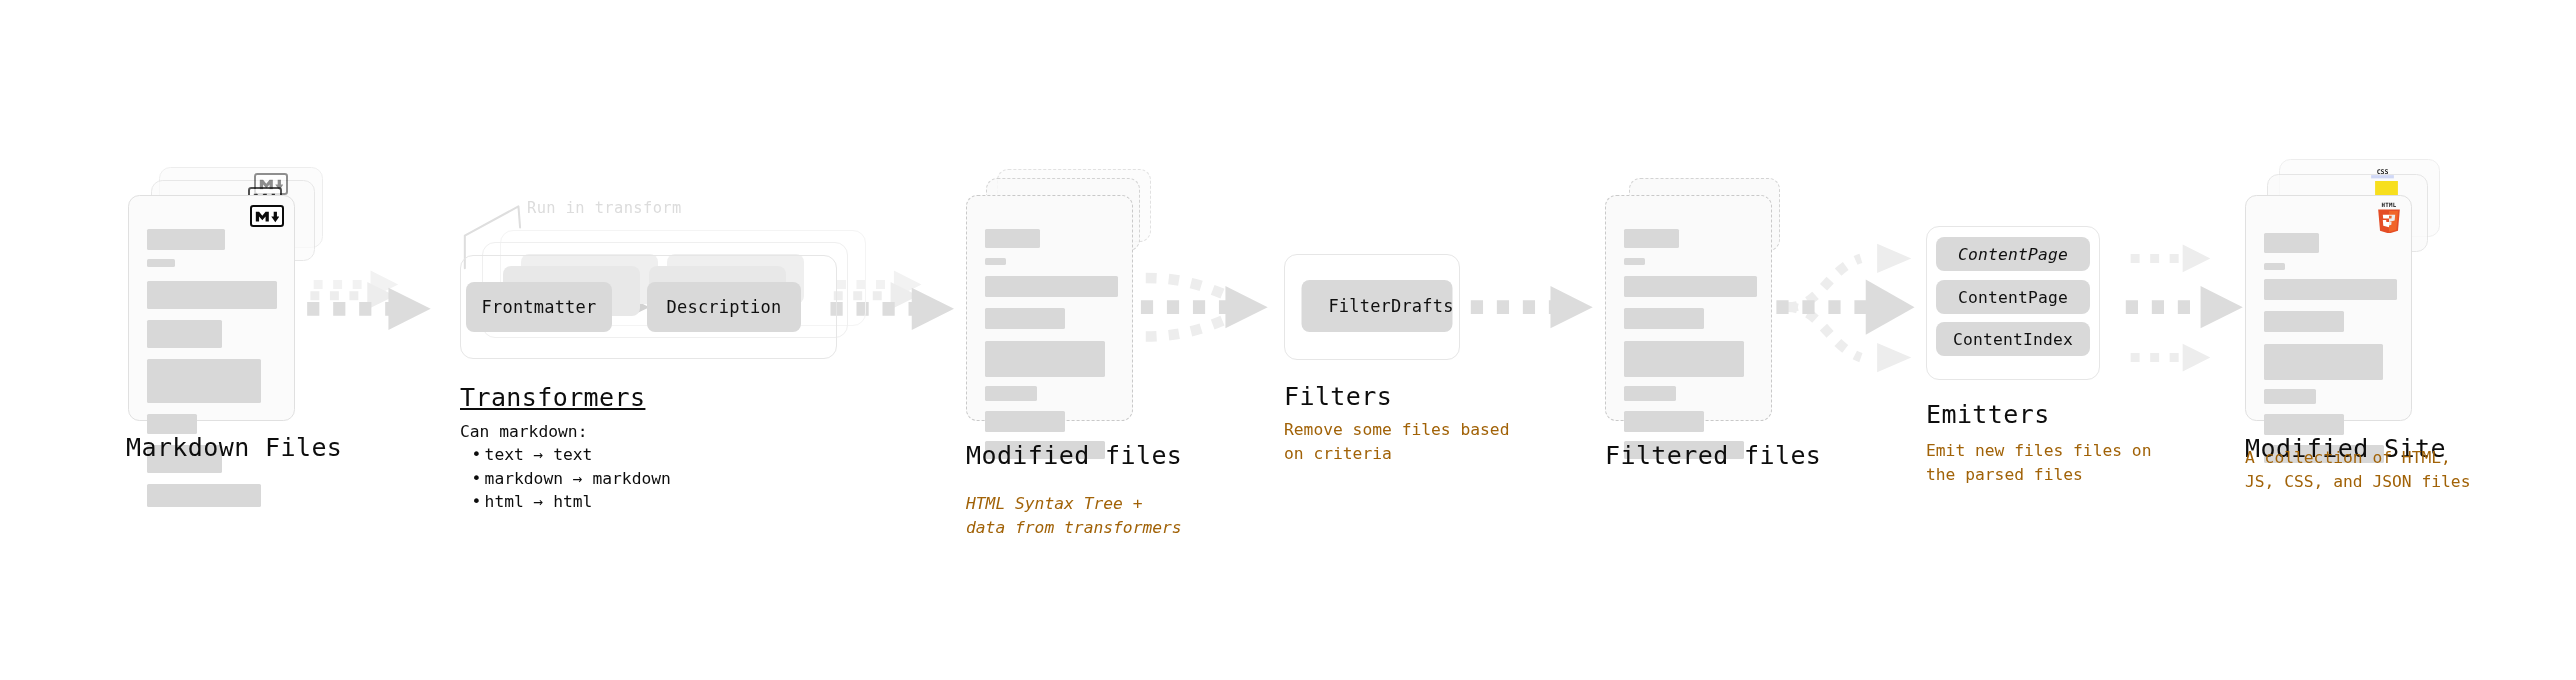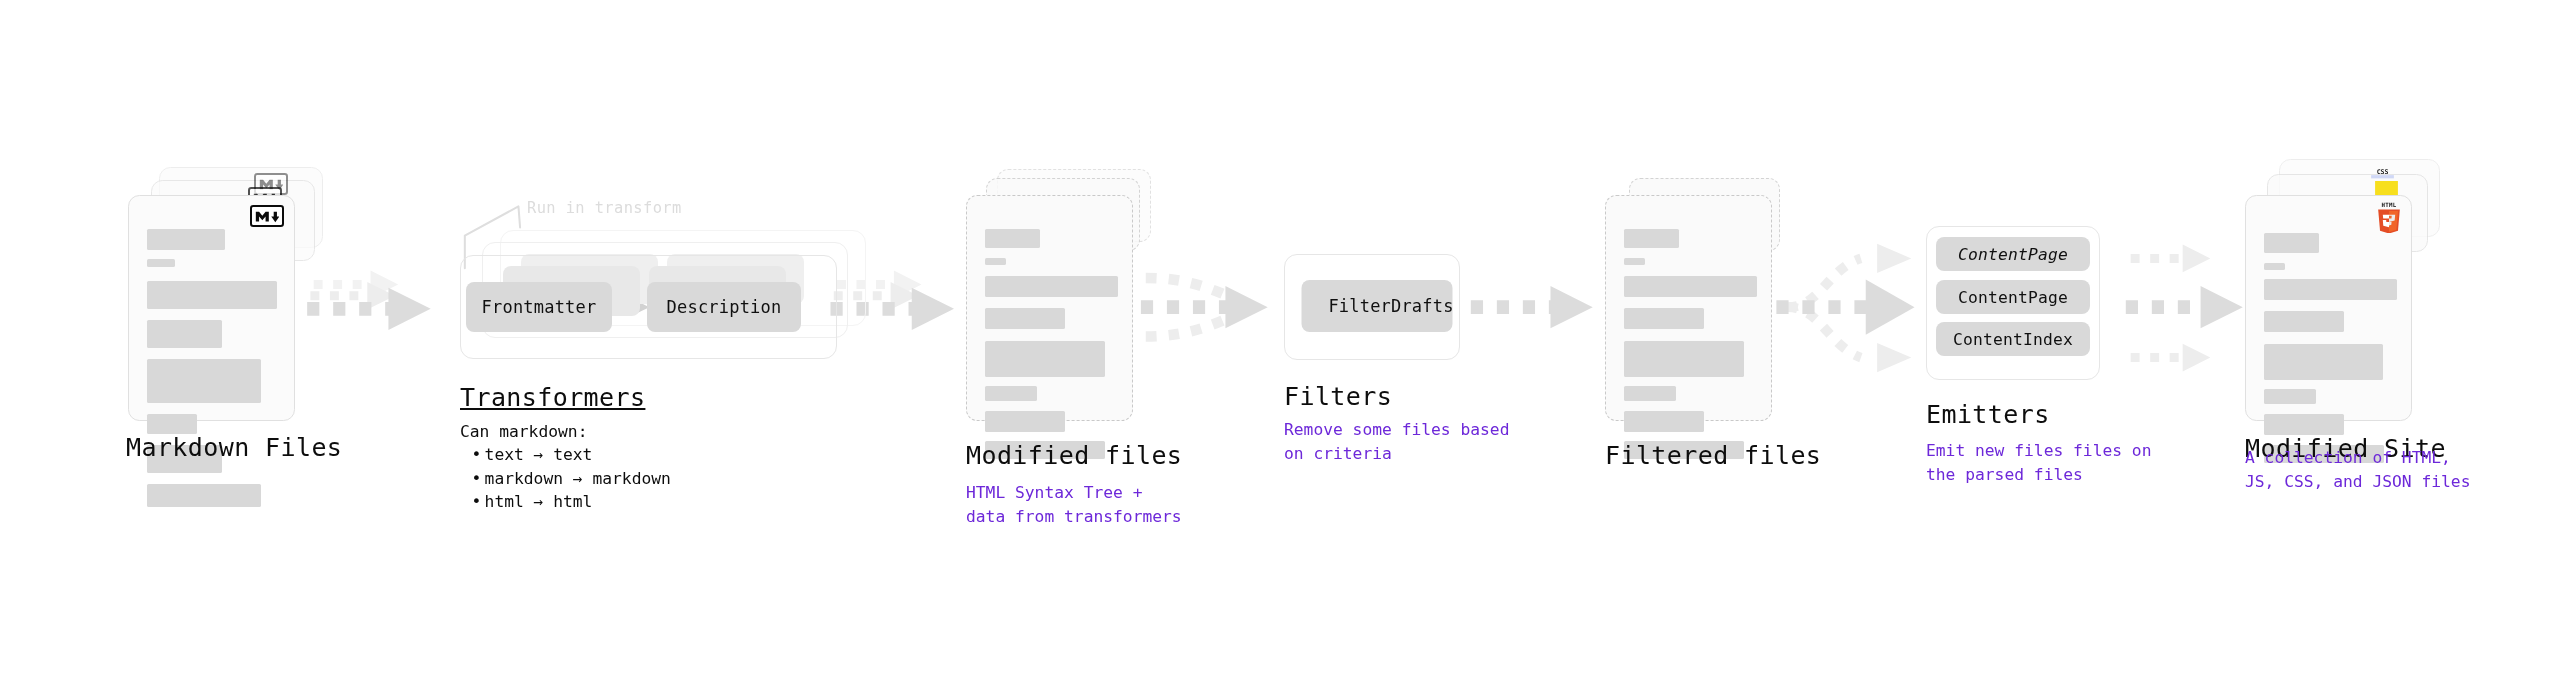--- a/index.html
+++ b/index.html
@@ -32,21 +32,21 @@
     font-weight: 400;
     letter-spacing: 0.4px;
     color: #0d0d0d;
     white-space: nowrap;
     line-height: 1;
   }
   .stage-desc {
     position: absolute;
     font-size: 16.3px;
     line-height: 1.45;
-    color: #6d28d9;
+    color: #a16207;
     white-space: pre-line;
   }
   .stage-sub-head {
     position: absolute;
     font-size: 16.3px;
     line-height: 1.45;
     color: #0d0d0d;
     white-space: nowrap;
   }
   .bullet-list {
@@ -320,21 +320,21 @@
       <div class="skeleton" style="left:18px; top:80px;  width:133px; height:21px;"></div>
       <div class="skeleton" style="left:18px; top:112px; width:80px;  height:21px;"></div>
       <div class="skeleton" style="left:18px; top:145px; width:120px; height:36px;"></div>
       <div class="skeleton" style="left:18px; top:190px; width:52px;  height:14.6px;"></div>
       <div class="skeleton" style="left:18px; top:215px; width:80px;  height:21px;"></div>
       <div class="skeleton" style="left:18px; top:245px; width:120px; height:18px;"></div>
     </div>
 
     <div class="stage-title" style="left:966px; top:443px;">Modified files</div>
 
-    <div class="stage-desc" style="left:966px; top:481px;">HTML Syntax Tree +
+    <div class="stage-desc" style="left:966px; top:492px;font-style:italic;">HTML Syntax Tree +
 data from transformers</div>
   </div>
 
   <div>
     <div class="groupbox abs" style="left:1284px; top:254px; width:176px; height:106px;"></div>
     <div class="pill" style="left:1308px; top:280px; width:151px; height:52px; transform:translateX(-6.5px);padding-left:28px;">FilterDrafts</div>
 
     <div class="stage-title" style="left:1284px; top:384px;">Filters</div>
 
     <div class="stage-desc" style="left:1284px; top:418px;">Remove some files based

